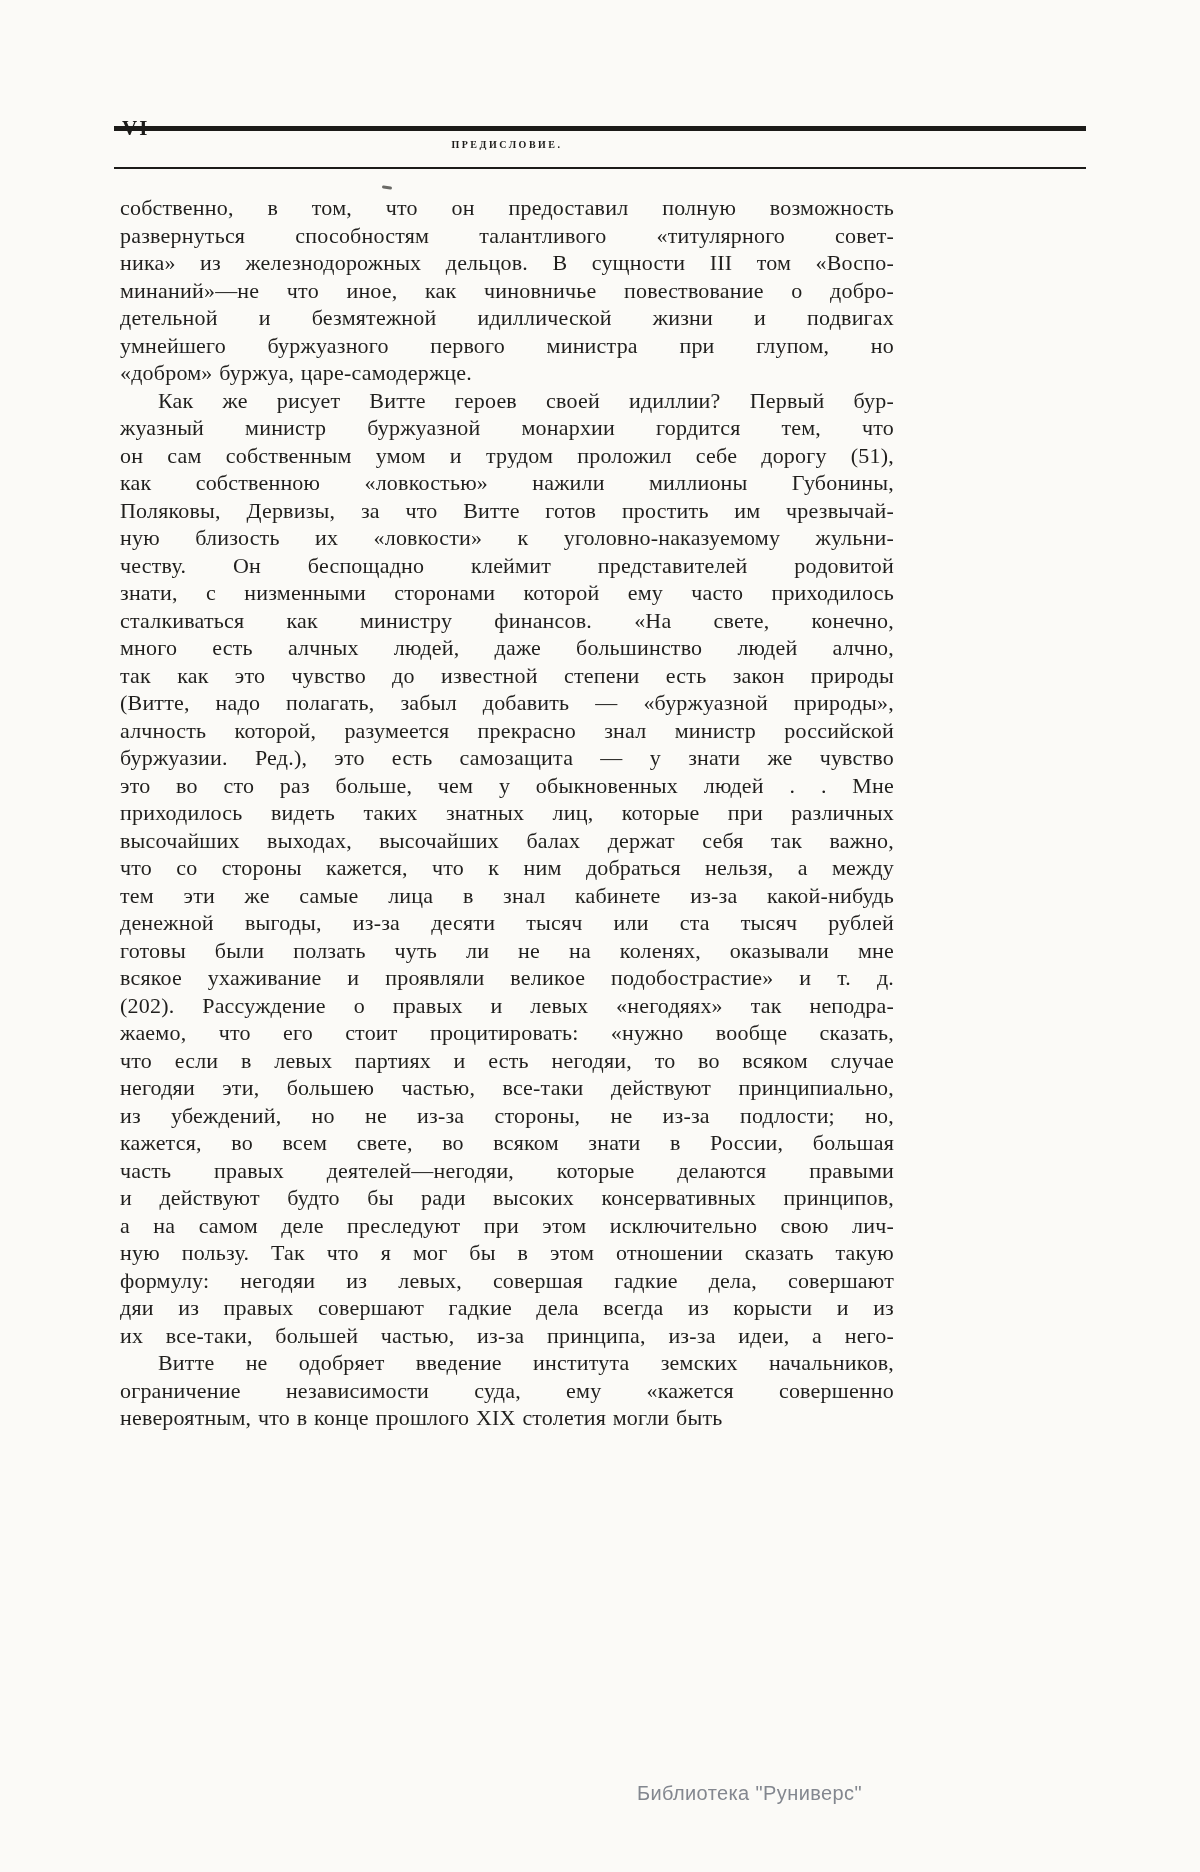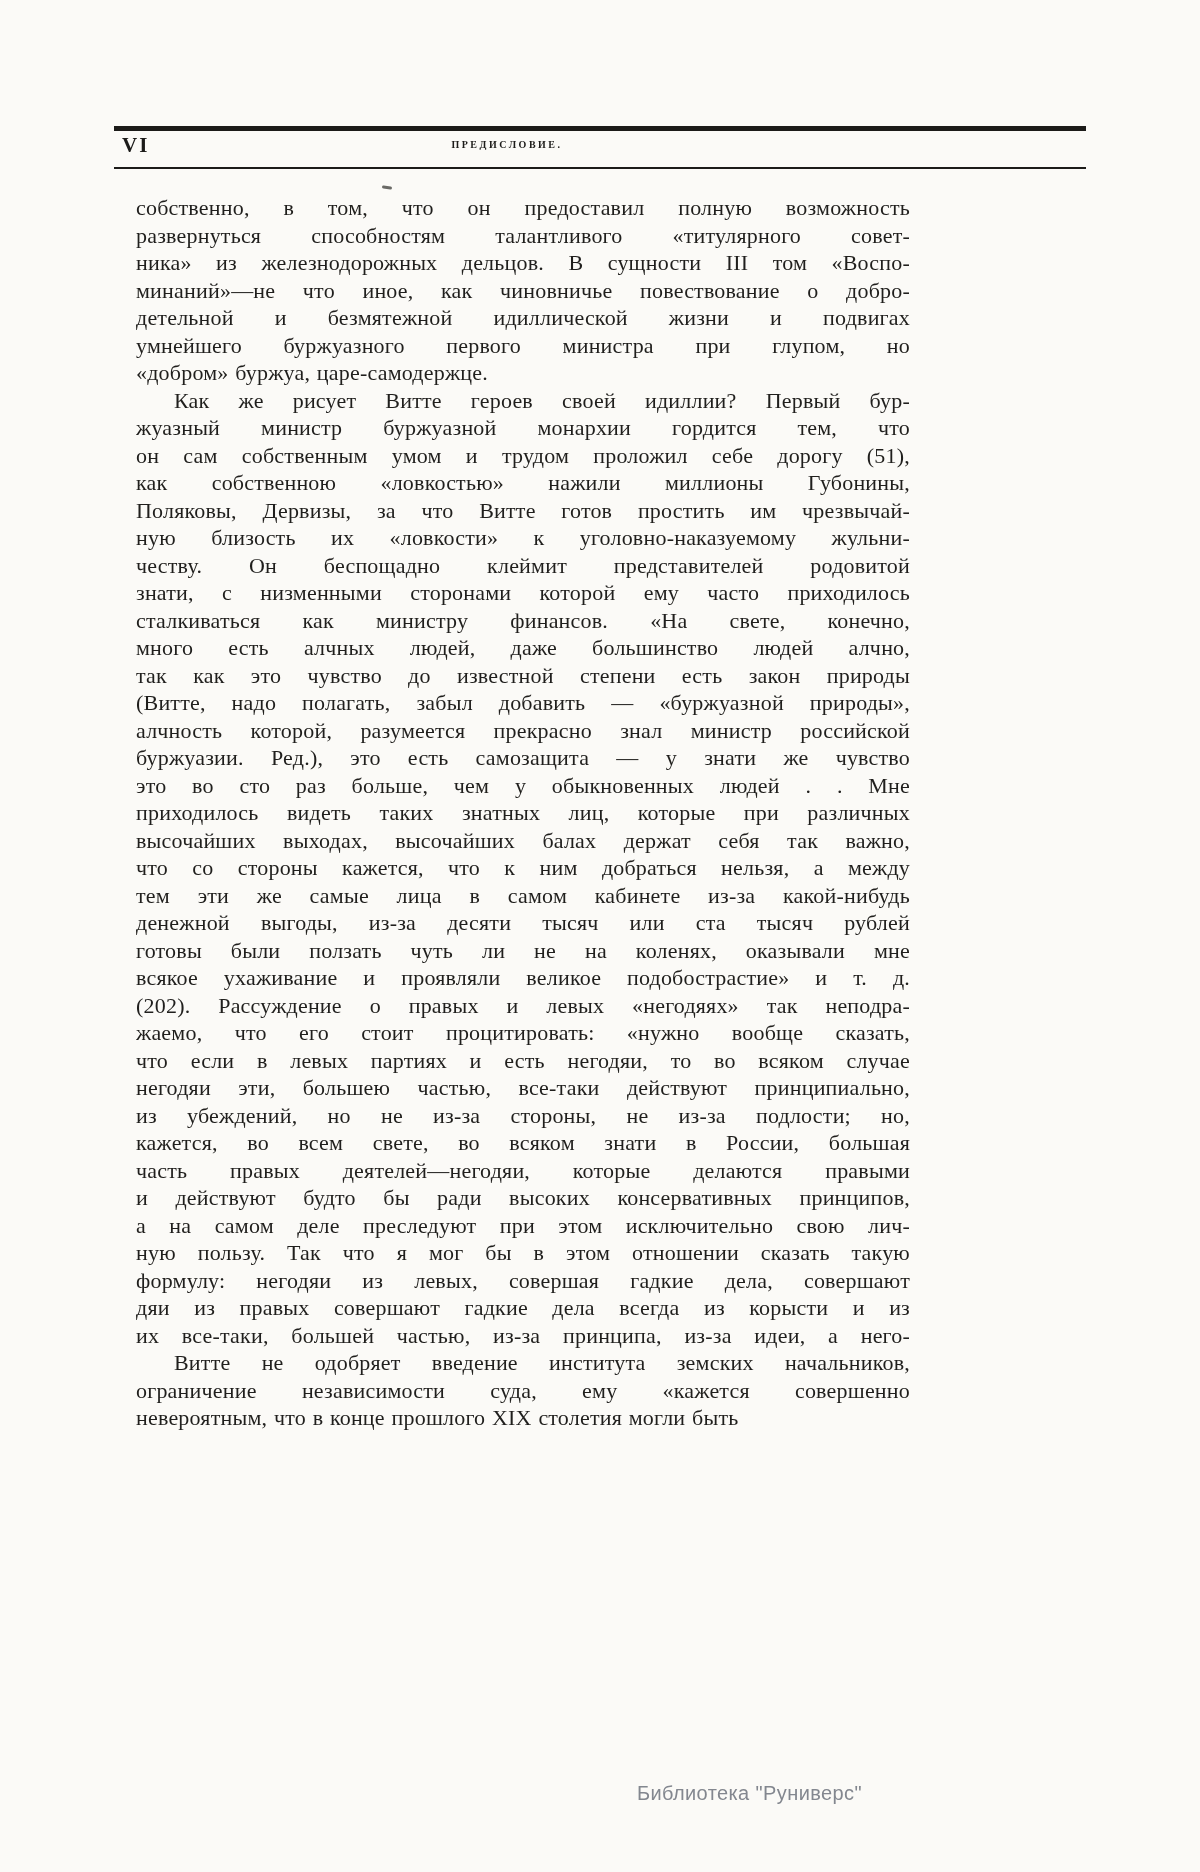--- a/index.html
+++ b/index.html
@@ -14,21 +14,21 @@
     height: 1872px;
     background: #fbfaf7;
     color: #1e1d1b;
     overflow: hidden;
   }
   .rule { position: absolute; background: #1c1b19; }
   .rule-thick { left: 114px; top: 126px; width: 972px; height: 5px; }
   .rule-thin  { left: 114px; top: 167px; width: 972px; height: 2px; }
   .pagenum {
     position: absolute;
-    left: 122px; top: 133px;
+    left: 122px; top: 116px;
     font-size: 21px;
     font-weight: bold;
     letter-spacing: 2px;
     color: #1c1b19;
   }
   .runtitle {
     position: absolute;
     left: 120px; top: 139px;
     width: 774px;
     text-align: center;
@@ -40,21 +40,21 @@
   .artifact {
     position: absolute;
     left: 382px; top: 186px;
     width: 10px; height: 3px;
     background: #6a6a66;
     border-radius: 2px;
     transform: rotate(8deg);
   }
   .body-text {
     position: absolute;
-    left: 136px; top: 194px;
+    left: 120px; top: 194px;
     width: 774px;
     font-size: 22px;
     line-height: 27.5px;
     letter-spacing: 0.2px;
     word-spacing: 1px;
     color: #201f1d;
   }
   .paragraph { margin: 0; }
   .line {
     min-height: 27.5px;
@@ -111,21 +111,21 @@
         <div class="line">сталкиваться как министру финансов. «На свете, конечно,</div>
         <div class="line">много есть алчных людей, даже большинство людей алчно,</div>
         <div class="line">так как это чувство до известной степени есть закон природы</div>
         <div class="line">(Витте, надо полагать, забыл добавить — «буржуазной природы»,</div>
         <div class="line">алчность которой, разумеется прекрасно знал министр российской</div>
         <div class="line">буржуазии. Ред.), это есть самозащита — у знати же чувство</div>
         <div class="line">это во сто раз больше, чем у обыкновенных людей . .  Мне</div>
         <div class="line">приходилось видеть таких знатных лиц, которые при различных</div>
         <div class="line">высочайших выходах, высочайших балах держат себя так важно,</div>
         <div class="line">что со стороны кажется, что к ним добраться нельзя, а между</div>
-        <div class="line">тем эти же самые лица в самом кабинете из-за какой-нибудь</div>
+        <div class="line">тем эти же самые лица в знал кабинете из-за какой-нибудь</div>
         <div class="line">денежной выгоды, из-за десяти тысяч или ста тысяч рублей</div>
         <div class="line">готовы были ползать чуть ли не на коленях, оказывали мне</div>
         <div class="line">всякое ухаживание и проявляли великое подобострастие» и т. д.</div>
         <div class="line">(202). Рассуждение о правых и левых «негодяях» так неподра-</div>
         <div class="line">жаемо, что его стоит процитировать: «нужно вообще сказать,</div>
         <div class="line">что если в левых партиях и есть негодяи, то во всяком случае</div>
         <div class="line">негодяи эти, большею частью, все-таки действуют принципиально,</div>
         <div class="line">из убеждений, но не из-за стороны, не из-за подлости; но,</div>
         <div class="line">кажется, во всем свете, во всяком знати в России, большая</div>
         <div class="line">часть правых деятелей—негодяи, которые делаются правыми</div>

